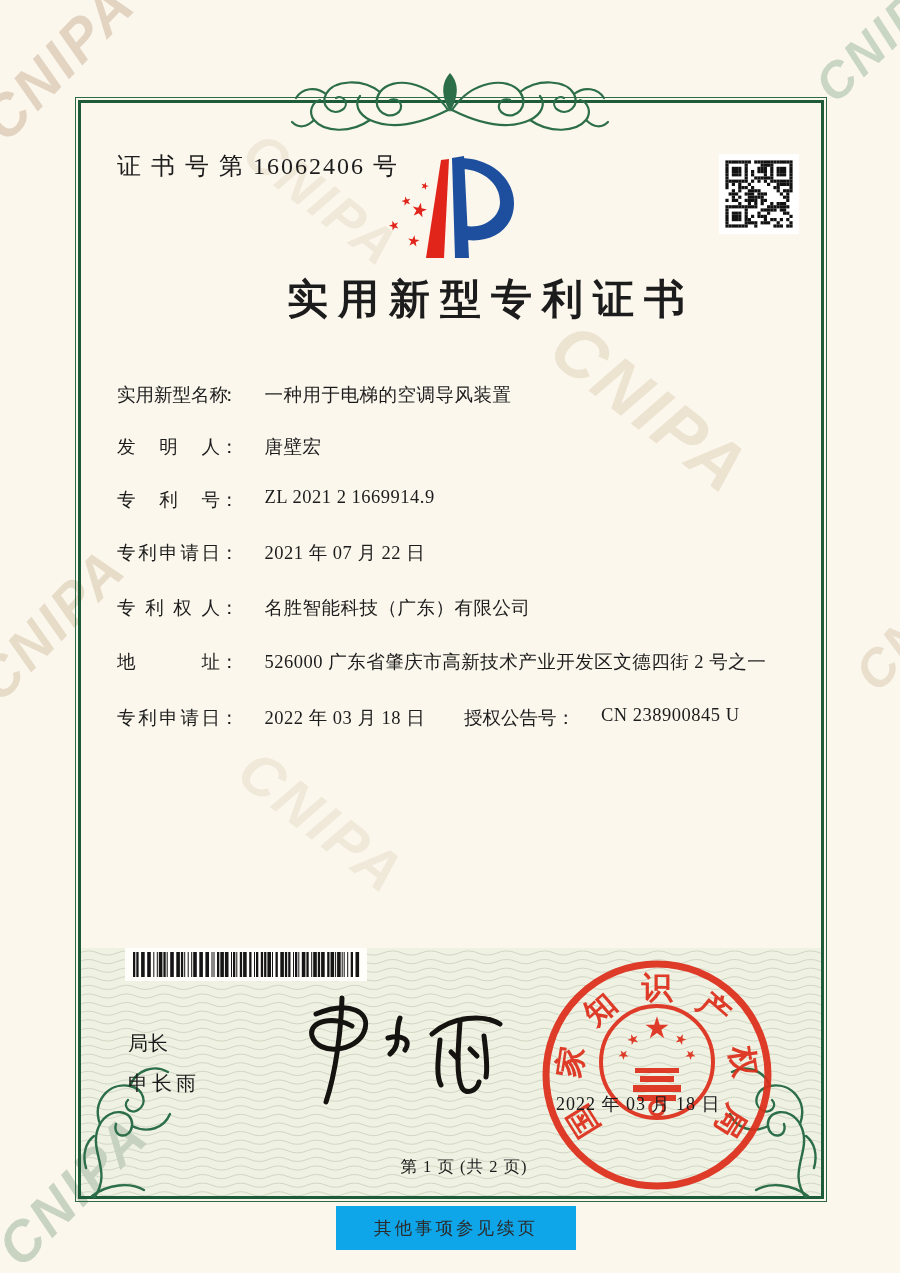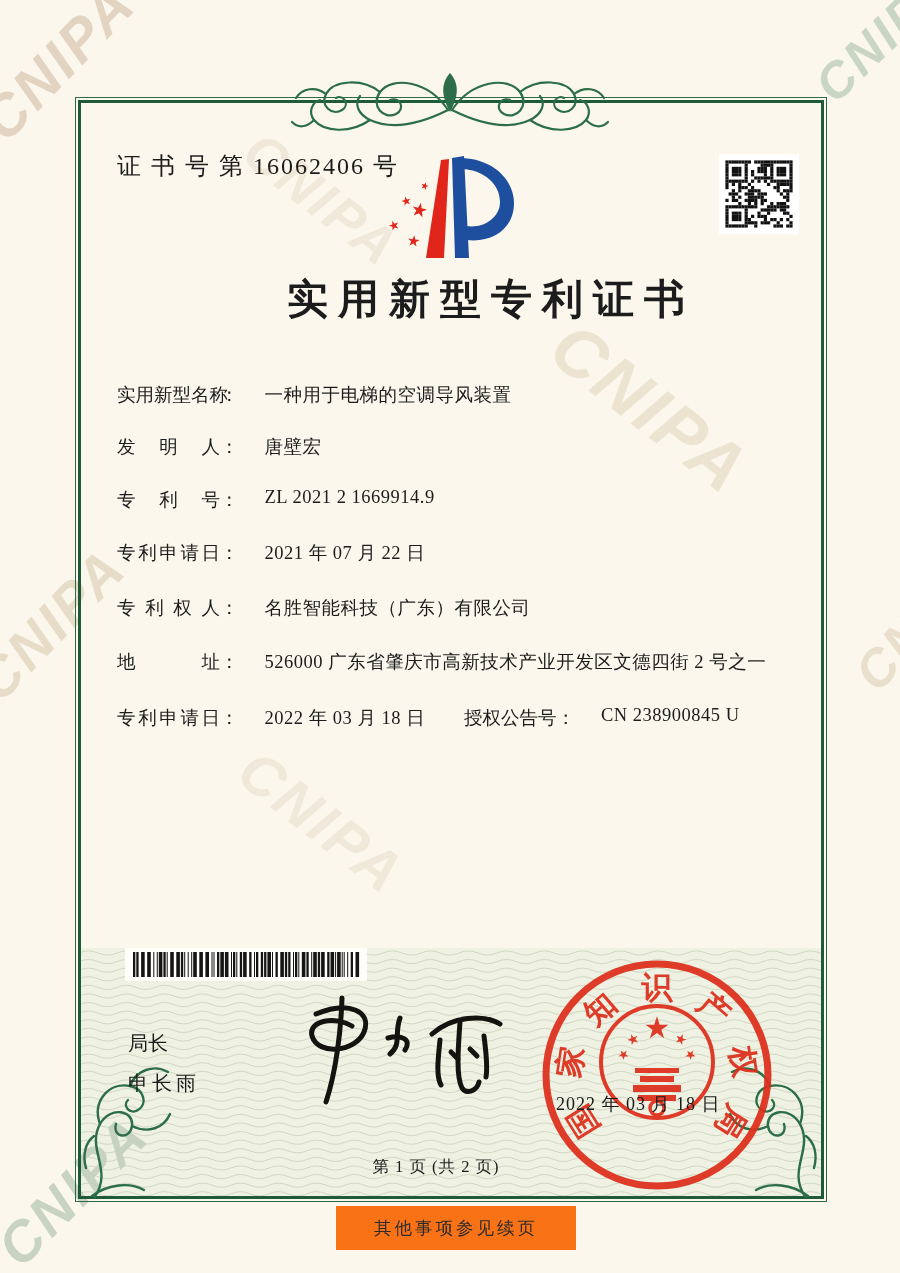--- a/index.html
+++ b/index.html
@@ -56,22 +56,22 @@
   .signer-name{position:absolute;left:128px;top:1070px;font-size:20px;letter-spacing:4px;z-index:6;
                font-family:"Liberation Sans","DejaVu Sans",sans-serif;}
   #signature{position:absolute;left:258px;top:992px;z-index:7;}
 
   
   #seal{position:absolute;left:534px;top:952px;z-index:7;opacity:.92;}
   .seal-date{position:absolute;left:556px;top:1092px;font-size:18px;letter-spacing:1px;
              color:#1a1a1a;z-index:8;white-space:nowrap;}
 
   .footer-page{position:absolute;left:0;top:1156px;width:872px;text-align:center;
-               font-size:16.5px;letter-spacing:1px;z-index:6;}
-  .bottom-note{position:absolute;left:336px;top:1206px;width:240px;height:44px;background:#f97316;
+               font-size:16.5px;letter-spacing:1px;z-index:6;padding-left:28px;}
+  .bottom-note{position:absolute;left:336px;top:1206px;width:240px;height:44px;background:#0ea5e9;
                text-align:center;line-height:44px;font-size:17.5px;letter-spacing:3px;color:#2b2b2b;z-index:6;}
 </style>
 </head>
 <body>
 
 <div class="page">
 
   <div class="wm wm1">CNIPA</div>
   <div class="wm wm2">CNIPA</div>
   <div class="wm wm3">CNIPA</div>

